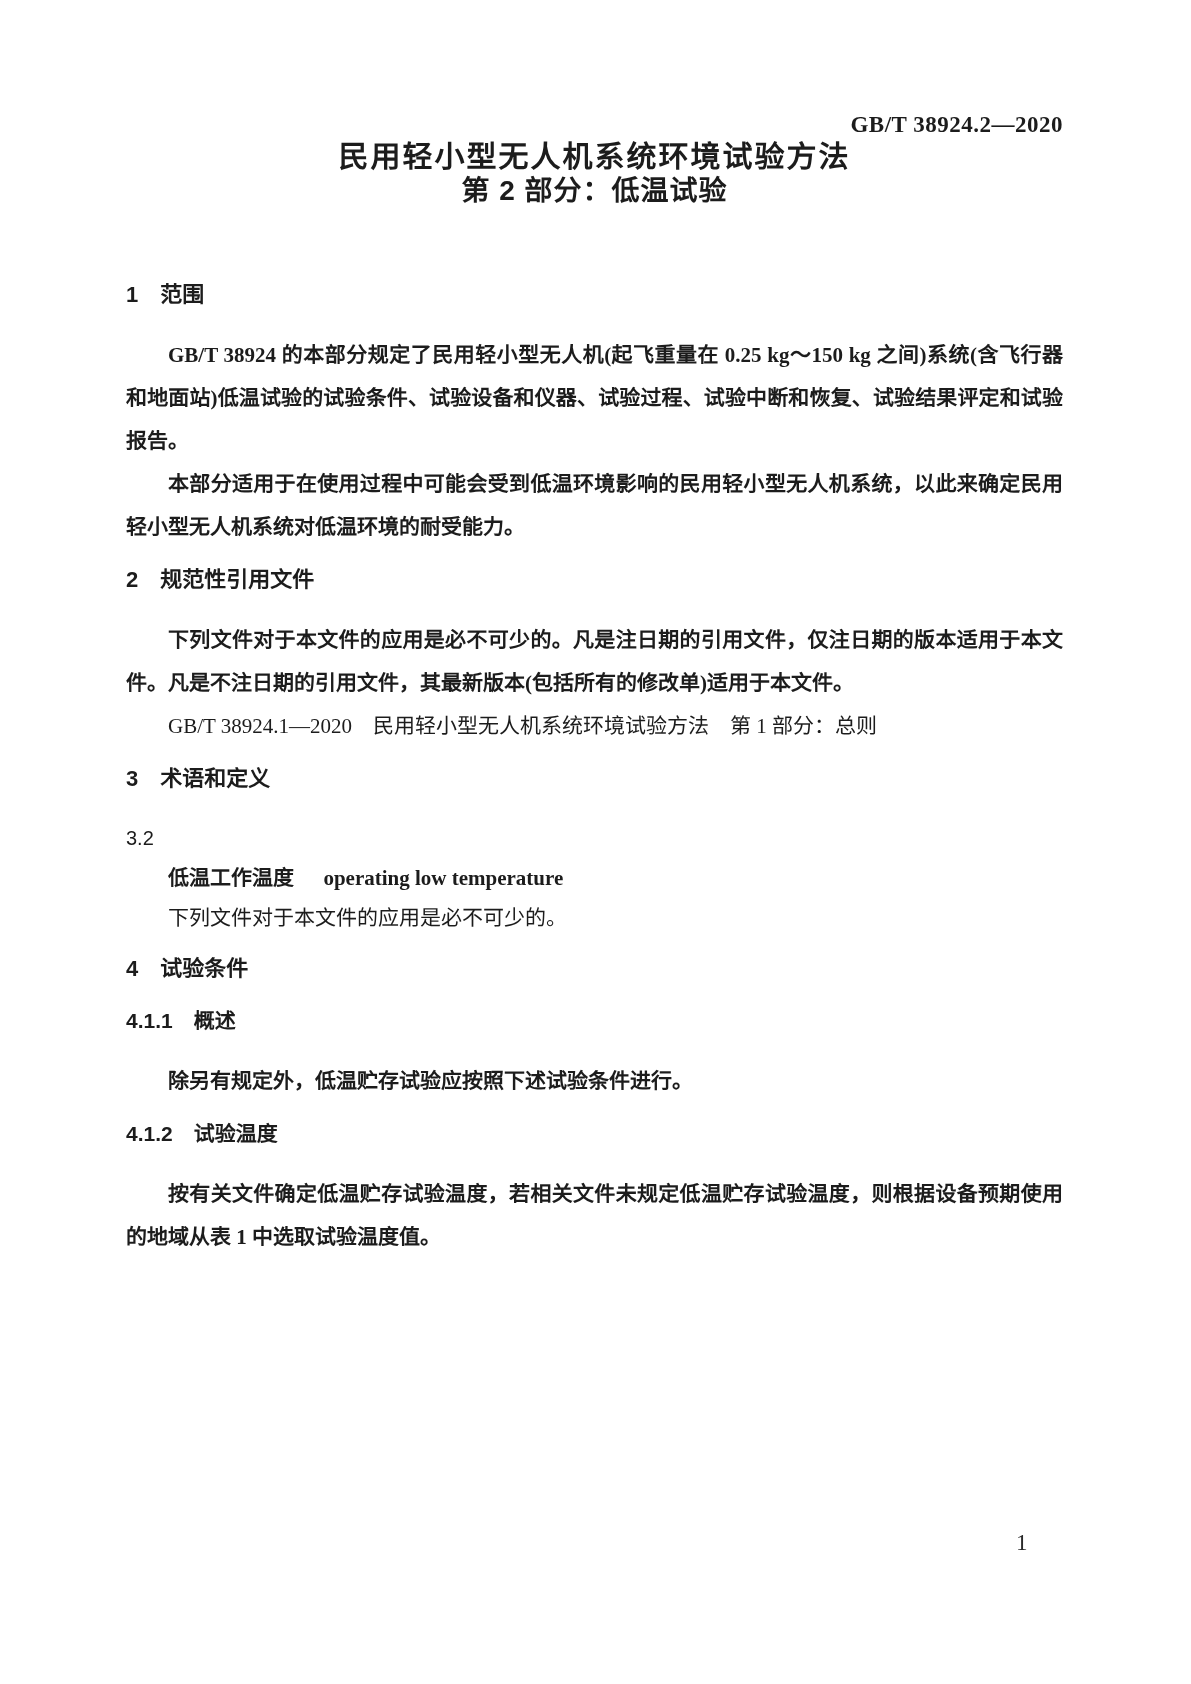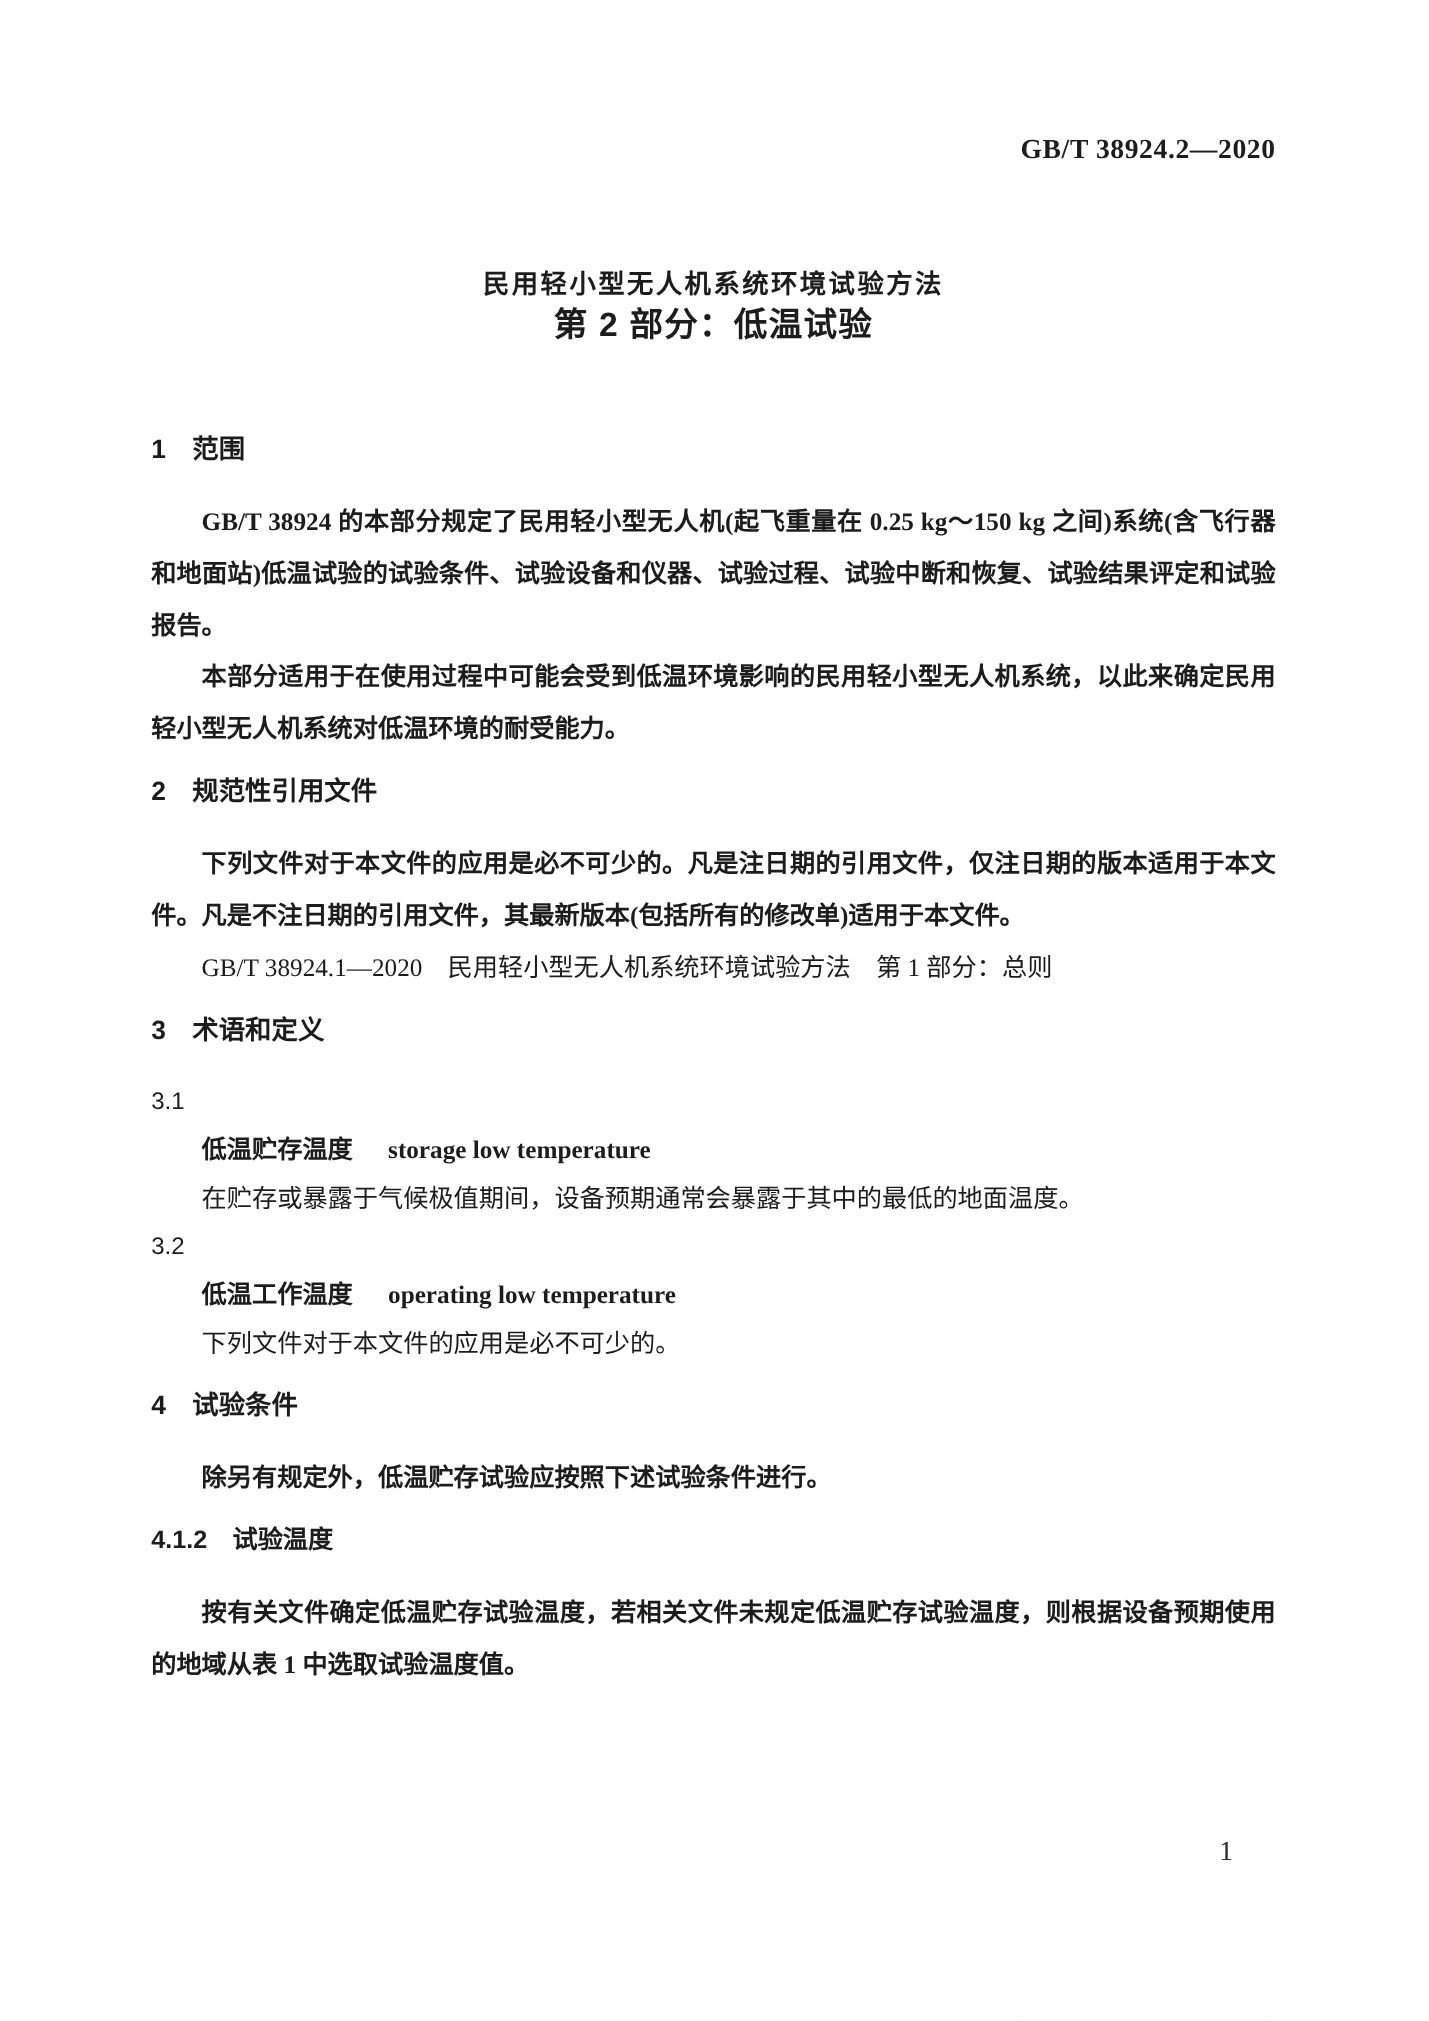--- a/index.html
+++ b/index.html
@@ -11,21 +11,21 @@
   }
   .content{padding:110px 128px 0 126px;}
 
   .doc-number{
     text-align:right;font-weight:bold;font-size:23px;line-height:30px;
     letter-spacing:.5px;
     font-family:"Liberation Serif","DejaVu Serif",serif;
   }
 
   .doc-title{text-align:center;font-family:"Liberation Sans","DejaVu Sans",sans-serif;font-weight:bold;}
-  .title-line1{margin-top:80px;font-size:22px;line-height:34px;letter-spacing:2px;}
+  .title-line1{font-size:30px;line-height:34px;letter-spacing:2px;}
   .title-line2{font-size:28px;line-height:34px;letter-spacing:1px;}
 
   .clause-h{
     font-family:"Liberation Sans","DejaVu Sans",sans-serif;
     font-weight:bold;font-size:22px;line-height:26px;margin:18px 0 26px;
   }
   .clause-h.first{margin-top:74px;}
   .clause-h.sub{font-size:21px;}
 
   .para{font-size:21px;line-height:43px;text-align:justify;text-indent:2em;margin:0;font-weight:bold;}
@@ -62,37 +62,31 @@
     <div class="clause-h first">1　范围</div>
     <p class="para">GB/T 38924 的本部分规定了民用轻小型无人机(起飞重量在 0.25 kg～150 kg 之间)系统(含飞行器和地面站)低温试验的试验条件、试验设备和仪器、试验过程、试验中断和恢复、试验结果评定和试验报告。</p>
     <p class="para">本部分适用于在使用过程中可能会受到低温环境影响的民用轻小型无人机系统，以此来确定民用轻小型无人机系统对低温环境的耐受能力。</p>
 
     <div class="clause-h">2　规范性引用文件</div>
     <p class="para">下列文件对于本文件的应用是必不可少的。凡是注日期的引用文件，仅注日期的版本适用于本文件。凡是不注日期的引用文件，其最新版本(包括所有的修改单)适用于本文件。</p>
     <p class="ref-line">GB/T 38924.1—2020　民用轻小型无人机系统环境试验方法　第 1 部分：总则</p>
 
     <div class="clause-h">3　术语和定义</div>
 
-    <div class="term-entry">
-      <div class="term-num">3.1</div>
-      <div class="term-line">
-        <span class="term-zh">低温贮存温度</span><span class="term-en">storage low temperature</span>
-      </div>
-      <p class="term-def">在贮存或暴露于气候极值期间，设备预期通常会暴露于其中的最低的地面温度。</p>
-    </div>
 
     <div class="term-entry">
       <div class="term-num">3.2</div>
       <div class="term-line">
         <span class="term-zh">低温工作温度</span><span class="term-en">operating low temperature</span>
       </div>
       <p class="term-def">下列文件对于本文件的应用是必不可少的。</p>
     </div>
 
     <div class="clause-h">4　试验条件</div>
+    <div class="clause-h sub">4.1.1　概述</div>
     <p class="para">除另有规定外，低温贮存试验应按照下述试验条件进行。</p>
     <div class="clause-h sub">4.1.2　试验温度</div>
     <p class="para">按有关文件确定低温贮存试验温度，若相关文件未规定低温贮存试验温度，则根据设备预期使用的地域从表 1 中选取试验温度值。</p>
 
   </div>
 
   <div class="page-number">1</div>
 </div>
 
 </body></html>

